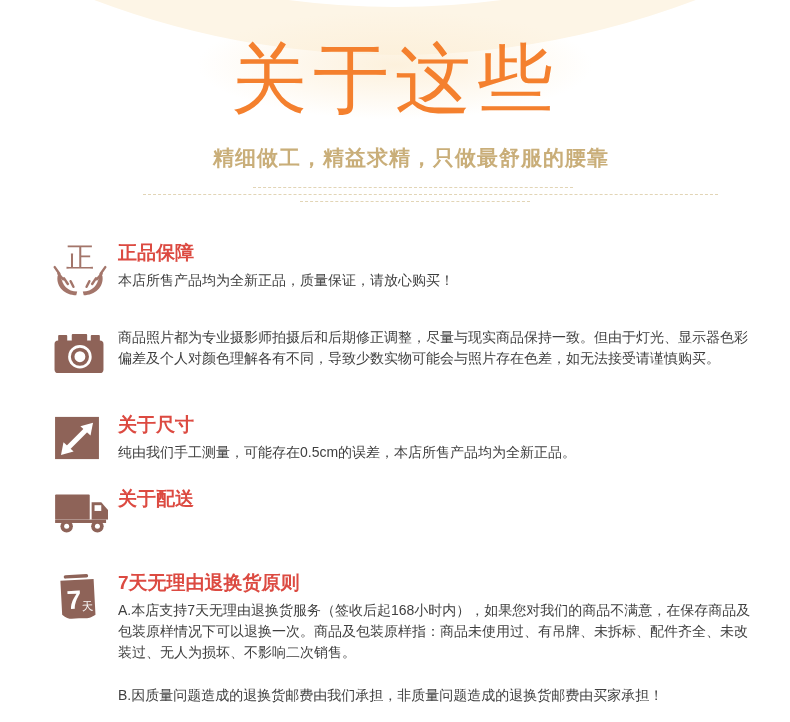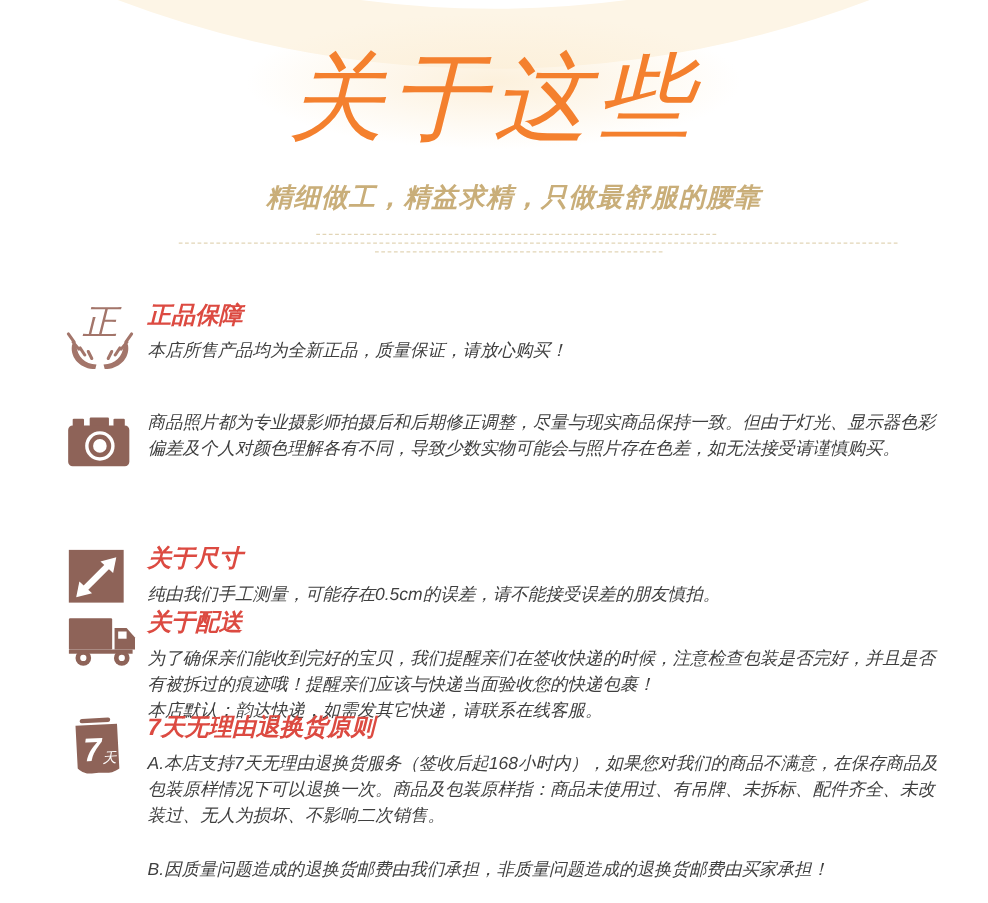--- a/index.html
+++ b/index.html
@@ -9,21 +9,20 @@
     --brown:#8e6358;
     --cream:#fdf5e6;
     --body:#3f3f3f;
     --squiggle:#e2d5b6;
   }
   html,body{margin:0;padding:0;background:#fff;}
   .page{
     position:relative;width:790px;height:722px;margin:0 auto;
     background:#fff;overflow:hidden;
     font-family:"Liberation Sans","DejaVu Sans",sans-serif;
-    font-style:italic;
   }
   
   .arc-ring{
     position:absolute;left:50%;margin-left:-850px;top:-1645px;
     width:1700px;height:1700px;border-radius:50%;
     border:48px solid var(--cream);box-sizing:border-box;
   }
   .title-glow{
     position:absolute;left:195px;top:10px;width:400px;height:110px;
     background:radial-gradient(ellipse at center, rgba(252,238,214,.85) 0%, rgba(252,238,214,0) 70%);
@@ -43,21 +42,21 @@
   .sq2{top:194px;left:143px;width:575px;}
   .sq3{top:201px;left:300px;width:230px;}
 
   .sections{position:absolute;left:0;top:0;width:100%;height:100%;}
   .section{position:absolute;left:50px;width:706px;display:flex;align-items:flex-start;}
   .sec-icon{flex:0 0 66px;margin-right:2px;margin-top:-2px;}
   .icon-svg{width:58px;height:58px;color:var(--brown);display:block;}
   .section-authenticity{top:241px;}
   .section-authenticity .icon-svg{width:60px;height:60px;color:#a3756a;}
   .section-colordiff{top:327px;}
-  .section-size{top:413px;margin-top:23px;}
+  .section-size{top:413px;}
   .section-size .icon-svg{width:54px;height:54px;}
   .section-delivery{top:487px;}
   .section-delivery .icon-svg{width:66px;height:50px;}
   .section-returns{top:571px;}
   .section-returns .icon-svg{width:56px;height:60px;}
   .sec-text{flex:1;min-width:0;}
   .sec-title{
     margin:0 0 5px 0;font-size:19px;line-height:24px;
     font-weight:bold;color:var(--red);
   }
@@ -166,36 +165,32 @@
   </div>
       <div class="section section-size">
     <div class="sec-icon">
           <svg class="icon-svg" aria-hidden="true">
             <use href="#resize-arrow-icon"></use>
           </svg>
         </div>
     <div class="sec-text">
       <h3 class="sec-title">关于尺寸</h3>
       <div class="sec-paragraphs">
-            <p>纯由我们手工测量，可能存在0.5cm的误差，请不能接受误差的朋友慎拍。</p>
+            <p>纯由我们手工测量，可能存在0.5cm的误差，本店所售产品均为全新正品。</p>
           </div>
     </div>
   </div>
       <div class="section section-delivery">
     <div class="sec-icon">
           <svg class="icon-svg" aria-hidden="true">
             <use href="#truck-icon"></use>
           </svg>
         </div>
     <div class="sec-text">
       <h3 class="sec-title">关于配送</h3>
-      <div class="sec-paragraphs">
-            <p>为了确保亲们能收到完好的宝贝，我们提醒亲们在签收快递的时候，注意检查包装是否完好，并且是否有被拆过的痕迹哦！提醒亲们应该与快递当面验收您的快递包裹！</p>
-            <p>本店默认：韵达快递，如需发其它快递，请联系在线客服。</p>
-          </div>
     </div>
   </div>
       <div class="section section-returns">
     <div class="sec-icon">
           <svg class="icon-svg" aria-hidden="true">
             <use href="#calendar-7days-icon"></use>
           </svg>
         </div>
     <div class="sec-text">
       <h3 class="sec-title">7天无理由退换货原则</h3>

